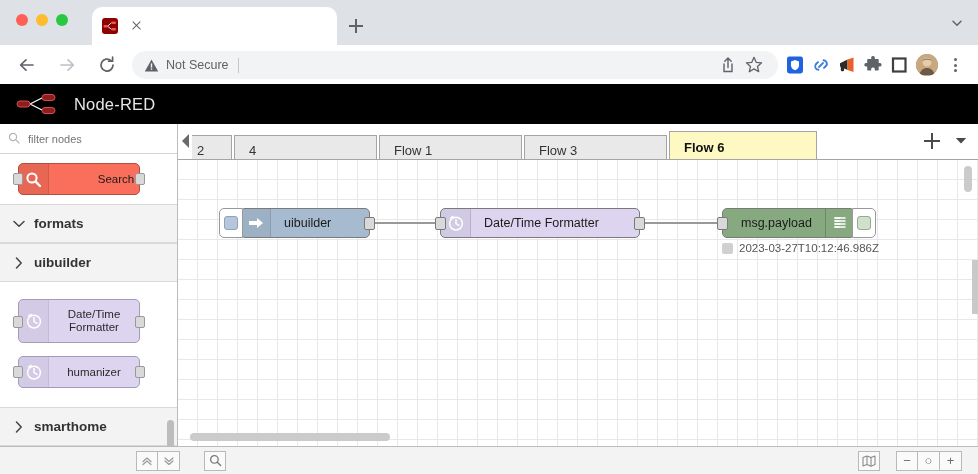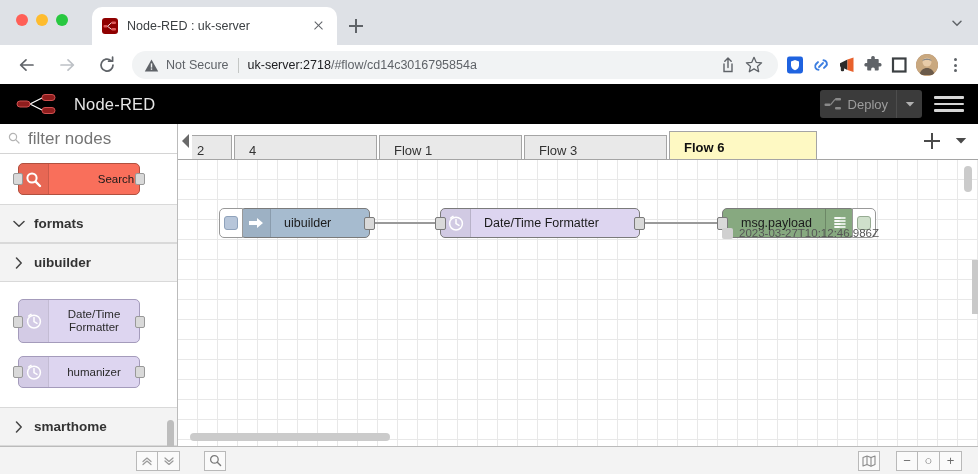--- a/index.html
+++ b/index.html
@@ -118,21 +118,21 @@
   .palette {
     position:absolute; left:0; top:0; width:178px; height:322px;
     background:#fff; border-right:1px solid #bbb; overflow:hidden;
   }
   .pal-filter {
     height:30px; border-bottom:1px solid #d4d4d4; display:flex; align-items:center;
     padding:0 8px; background:#fff;
   }
   .pal-filter-ico { margin-right:6px; opacity:.55; }
   .pal-filter input {
-    border:0; outline:0; font-size:17px; color:#4c1d95;
+    border:0; outline:0; font-size:11px; color:#4c1d95;
     font-family:"Liberation Sans", sans-serif; width:100%; background:transparent;
   }
   .pal-scroll { height:292px; overflow:hidden; position:relative; }
 
   .pal-node-row { padding:9px 0 9px 18px; }
   .pal-node {
     height:32px; border-radius:5px; display:flex; align-items:center;
     border:1px solid #999; position:relative; width:122px;
   }
   .pal-node .ico-box {
@@ -299,21 +299,20 @@
   <div class="tabstrip">
     <div class="tab">
       <span class="tab-favicon">
         <svg width="14" height="14" viewBox="0 0 14 14">
           <rect x="0.5" y="6" width="4" height="2.6" rx="1" fill="#e05a5a"></rect>
           <rect x="8.5" y="2.4" width="4.5" height="2.6" rx="1" fill="#e05a5a"></rect>
           <rect x="8.5" y="9" width="4.5" height="2.6" rx="1" fill="#e05a5a"></rect>
           <path d="M4.5 7.3 L8.5 3.7 M4.5 7.3 L8.5 10.3" stroke="#e8dcdc" stroke-width="1" fill="none"></path>
         </svg>
       </span>
-      <span class="tab-title">Node-RED : uk-server</span>
       <span class="tab-close"></span>
     </div>
     <div class="newtab"></div>
     <div class="tabs-chevron">
       <svg width="14" height="14" viewBox="0 0 14 14">
           <path d="M3 5.2 L7 9.2 L11 5.2" stroke="#5f6368" stroke-width="1.5" fill="none" stroke-linecap="round"></path>
         </svg>
     </div>
   </div>
 
@@ -338,21 +337,20 @@
     <div class="omnibox">
       <span class="notsecure-ico">
         <svg width="15" height="15" viewBox="0 0 15 15">
           <path d="M7.5 1.6 L14.2 13.4 H0.8 Z" fill="#5f6368"></path>
           <rect x="6.8" y="5.4" width="1.4" height="4.2" fill="#f1f3f4"></rect>
           <rect x="6.8" y="10.4" width="1.4" height="1.4" fill="#f1f3f4"></rect>
         </svg>
       </span>
       <span class="notsecure-txt">Not Secure</span>
       <span class="omni-sep"></span>
-      <span class="url"><b>uk-server:2718</b><span>/#flow/cd14c3016795854a</span></span>
       <span class="omni-right">
         <span class="omni-ico">
           <svg width="24" height="24" viewBox="0 0 24 24">
             <path d="M8 11 V18.5 H16 V11" stroke="#5f6368" stroke-width="1.4" fill="none" stroke-linecap="round"></path>
             <path d="M12 14.5 V5.2 M8.8 8.3 L12 5 L15.2 8.3" stroke="#5f6368" stroke-width="1.4" fill="none" stroke-linecap="round" stroke-linejoin="round"></path>
           </svg>
         </span>
         <span class="omni-ico">
           <svg width="24" height="24" viewBox="0 0 24 24">
             <path d="M12 4.3 L14.2 9.3 L19.6 9.8 L15.5 13.4 L16.7 18.7 L12 15.9 L7.3 18.7 L8.5 13.4 L4.4 9.8 L9.8 9.3 Z" stroke="#5f6368" stroke-width="1.3" fill="none" stroke-linejoin="round"></path>
@@ -413,43 +411,20 @@
   <span class="nr-logo">
     <svg width="46" height="24" viewBox="0 0 46 24">
       <path d="M14 12 L27 5.5 M14 12 L27 18.5" stroke="#fff" stroke-width="1.3" fill="none"></path>
       <rect x="1" y="9" width="13" height="6" rx="3" fill="#8f1d1d" stroke="#d05050" stroke-width="1"></rect>
       <rect x="26" y="2.5" width="13" height="6" rx="3" fill="#8f1d1d" stroke="#d05050" stroke-width="1"></rect>
       <rect x="26" y="15.5" width="13" height="6" rx="3" fill="#8f1d1d" stroke="#d05050" stroke-width="1"></rect>
     </svg>
   </span>
   <span class="nr-title">Node-RED</span>
 
-  <span class="nr-right">
-    <span class="deploy-btn">
-      <span class="deploy-ico">
-        <svg width="18" height="14" viewBox="0 0 18 14">
-          <rect x="0.5" y="6.5" width="6" height="2.6" rx="1" fill="#8a8a8a"></rect>
-          <rect x="11" y="1" width="6" height="2.6" rx="1" fill="#8a8a8a"></rect>
-          <rect x="11" y="10" width="6" height="2.6" rx="1" fill="#8a8a8a"></rect>
-          <path d="M6.5 7.8 L11 2.3" stroke="#8a8a8a" stroke-width="1.2" fill="none"></path>
-        </svg>
-      </span>
-      <span class="deploy-label">Deploy</span>
-      <span class="deploy-caret">
-        <svg width="10" height="7" viewBox="0 0 10 7">
-            <path d="M0.8 1 L5 5.6 L9.2 1" fill="#b0b0b0"></path>
-          </svg>
-      </span>
-    </span>
-    <span class="hamburger">
-        <i></i>
-        <i></i>
-        <i></i>
-      </span>
-  </span>
 </div>
 
 <div class="workspace">
 
   <div class="palette">
     <div class="pal-filter">
       <span class="pal-filter-ico">
         <svg width="12" height="12" viewBox="0 0 12 12">
           <circle cx="5" cy="5" r="3.6" stroke="#777" stroke-width="1.2" fill="none"></circle>
           <path d="M7.7 7.7 L11 11" stroke="#777" stroke-width="1.2" stroke-linecap="round"></path>
@@ -609,21 +584,21 @@
           <svg width="18" height="18" viewBox="0 0 18 18">
             <path d="M4 4 H14 M4 7 H14 M4 10 H14 M4 13 H14" stroke="#fff" stroke-width="1.5" stroke-linecap="round"></path>
             <path d="M4 4 H9 M4 7 H8 M4 10 H9 M4 13 H8" stroke="#fff" stroke-width="1.5" stroke-linecap="round"></path>
           </svg>
         </span>
         <span class="debug-btn">
             <i></i>
           </span>
       </div>
 
-      <div class="node-status" style="left:544px; top:67px;align-items:center;">
+      <div class="node-status" style="left:544px; top:82px;align-items:center;">
         <span class="status-dot"></span>
         <span>2023-03-27T10:12:46.986Z</span>
       </div>
 
       <div class="canvas-hscroll"></div>
       <div class="canvas-vscroll"></div>
     </div>
 
     <div class="sidebar-handle"></div>
   </div>

